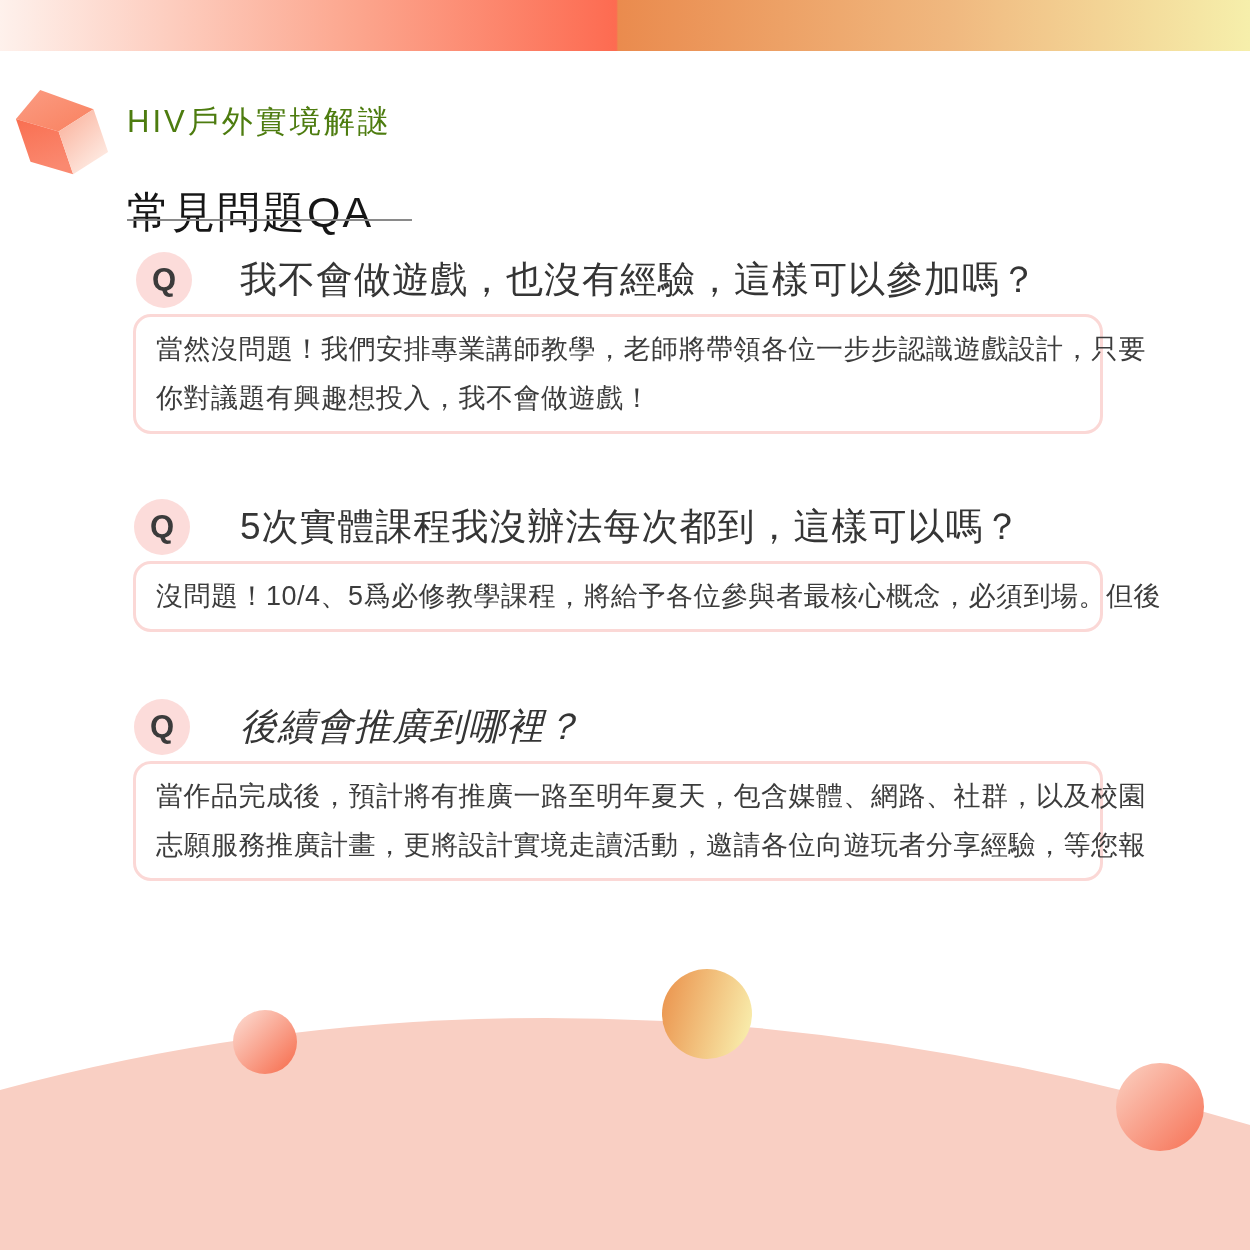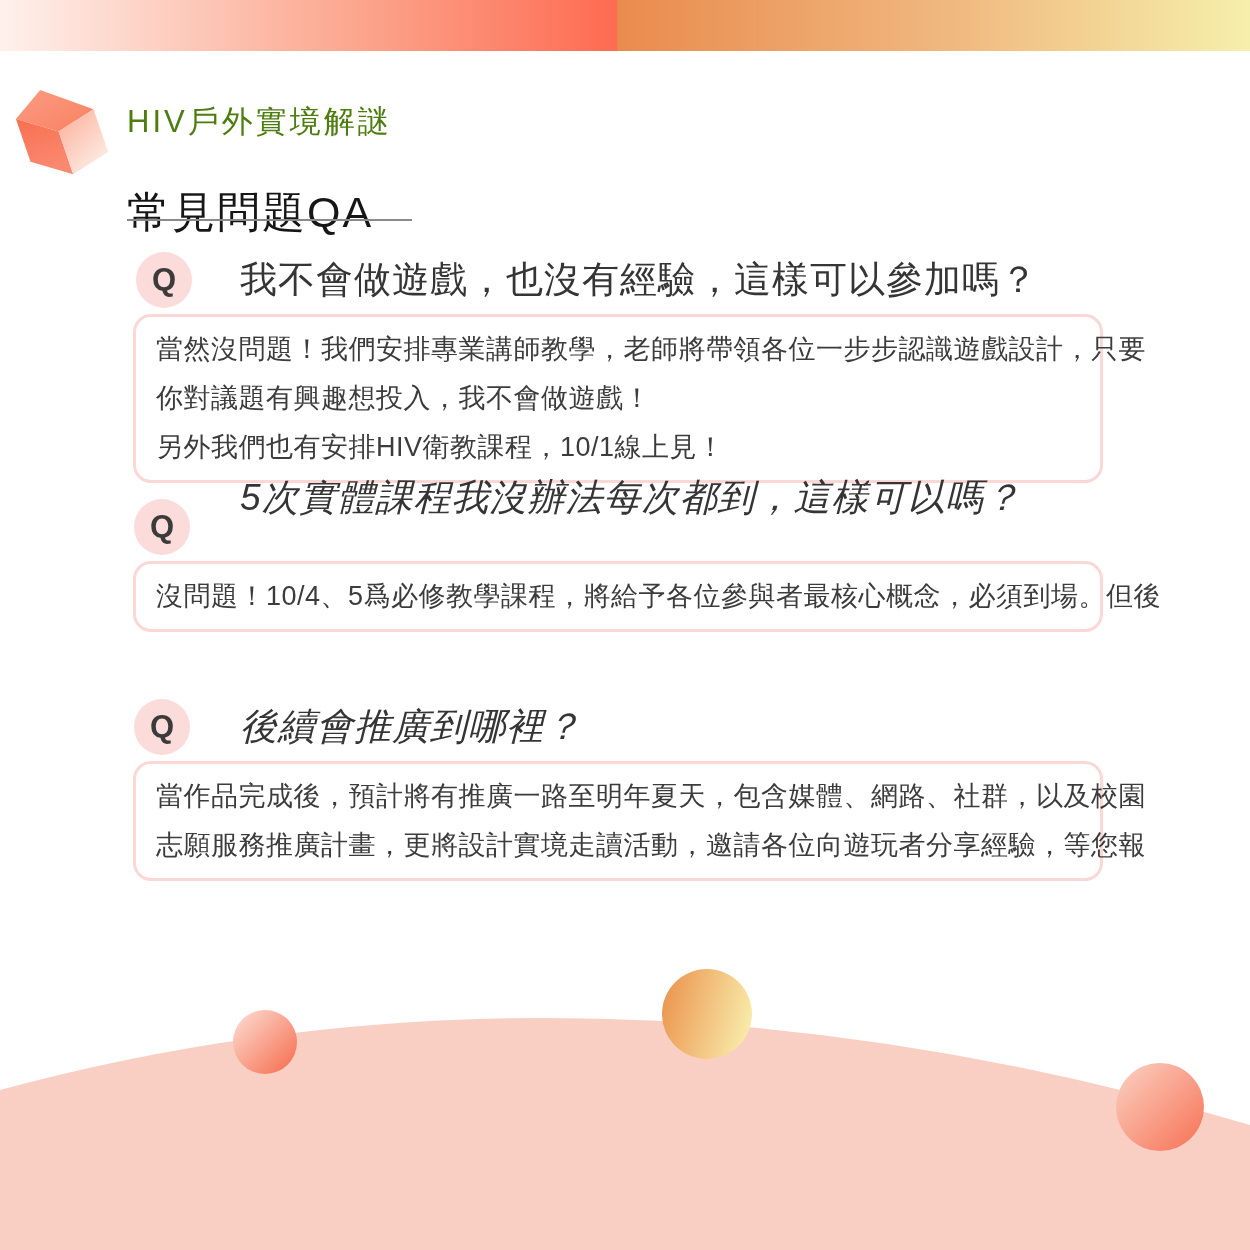--- a/index.html
+++ b/index.html
@@ -77,21 +77,21 @@
     color: #3C3C3C;
     letter-spacing: 0.5px;
     white-space: nowrap;
   }
 
   .qa1-badge { left: 136px; top: 252px; }
   .qa1-text  { top: 252px; }
   .qa1-box   { top: 314px; }
 
   .qa2-badge { left: 134px; top: 499px; }
-  .qa2-text  { top: 470px; font-style: italic; }
+  .qa2-text  { top: 499px; }
   .qa2-box   { top: 561px; }
 
   .qa3-badge { left: 134px; top: 699px; }
   .qa3-text  { top: 699px; font-style: italic; }
   .qa3-box   { top: 761px; }
 
   
   .hill-svg {
     position: absolute; left: 0; top: 0;
     width: 1250px; height: 1250px;
@@ -138,21 +138,20 @@
 
 <div class="brand">HIV戶外實境解謎</div>
 <div class="page-title">常見問題QA</div>
 <div class="title-underline"></div>
 
 <div class="q-badge qa1-badge">Q</div>
 <div class="q-text qa1-text">我不會做遊戲，也沒有經驗，這樣可以參加嗎？</div>
 <div class="answer-box qa1-box">
   <div class="answer-line">當然沒問題！我們安排專業講師教學，老師將帶領各位一步步認識遊戲設計，只要</div>
   <div class="answer-line">你對議題有興趣想投入，我不會做遊戲！</div>
-  <div class="answer-line">另外我們也有安排HIV衛教課程，10/1線上見！</div>
 </div>
 
 <div class="q-badge qa2-badge">Q</div>
 <div class="q-text qa2-text">5次實體課程我沒辦法每次都到，這樣可以嗎？</div>
 <div class="answer-box qa2-box">
   <div class="answer-line">沒問題！10/4、5爲必修教學課程，將給予各位參與者最核心概念，必須到場。但後</div>
 </div>
 
 <div class="q-badge qa3-badge">Q</div>
 <div class="q-text qa3-text">後續會推廣到哪裡？</div>

